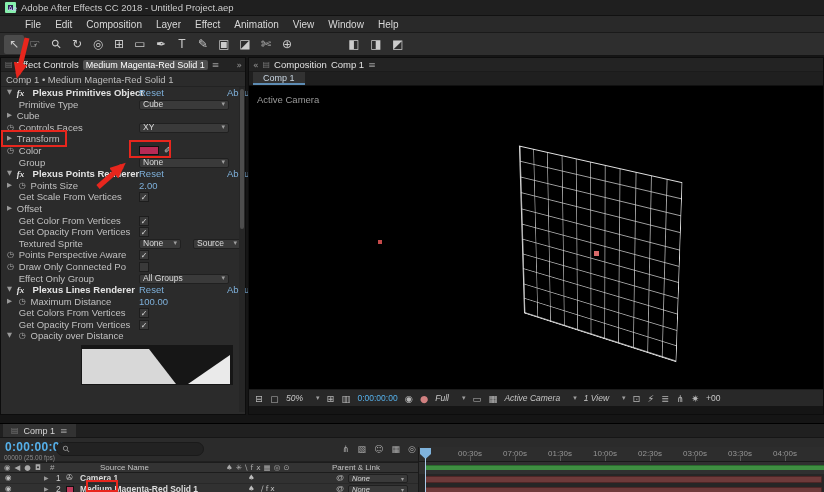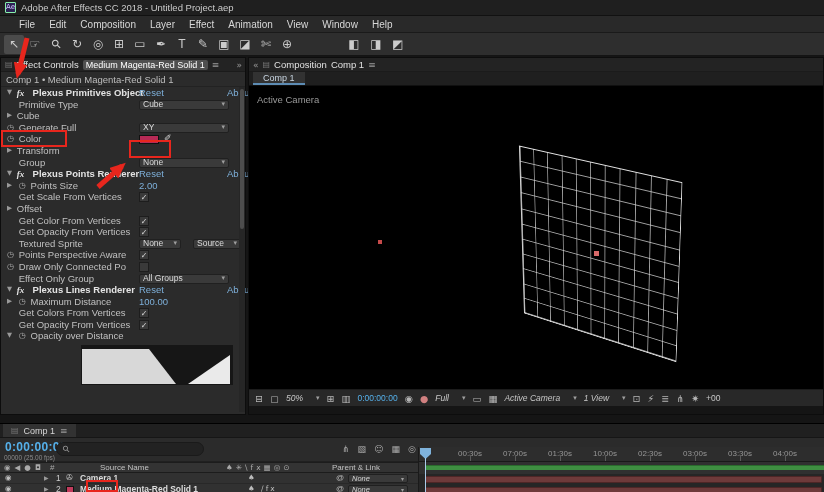--- a/index.html
+++ b/index.html
@@ -3,23 +3,23 @@
 <meta charset="utf-8">
 <style>
   *{margin:0;padding:0;box-sizing:border-box;}
   html,body{width:824px;height:492px;overflow:hidden;}
   body{position:relative;background:#151515;font-family:"Liberation Sans",sans-serif;color:#c8c8c8;font-size:10px;}
   :root{--blue:#7eb0da;--tc:#55b0ea;--red:#e8261d;--solid:#b72a56;--green:#3e8e41;--bar:#6e3a3a;}
   .ic{font-family:"DejaVu Sans",sans-serif;}
 
   
   .titlebar{position:absolute;top:0;left:0;right:0;height:16px;background:#1f1f1f;display:flex;align-items:center;gap:5px;padding:0 5px;border-bottom:1px solid #111;}
-  .app-icon{width:11px;height:11px;background:#2b2153;border:1px solid #86efac;color:#cfc6ff;font-size:7px;line-height:9px;text-align:center;border-radius:1px;}
+  .app-icon{width:11px;height:11px;background:#2b2153;border:3px solid #86efac;color:#cfc6ff;font-size:7px;line-height:9px;text-align:center;border-radius:1px;}
   .win-title{font-size:9.5px;color:#cccccc;}
-  .menubar{position:absolute;top:16px;left:0;right:0;height:17px;background:#292929;display:flex;align-items:center;padding:0 12px;border-bottom:1px solid #1a1a1a;}
+  .menubar{position:absolute;top:16px;left:0;right:0;height:17px;background:#292929;display:flex;align-items:center;padding:0 18px;border-bottom:1px solid #1a1a1a;}
   .menubar span{padding:0 7px;font-size:10px;color:#d8d8d8;}
   .toolbar{position:absolute;top:33px;left:0;right:0;height:23px;background:#2e2e2e;border-bottom:1px solid #141414;display:flex;align-items:center;gap:1px;padding:0 4px;}
   .tool{min-width:20px;height:19px;display:flex;align-items:center;justify-content:center;font-size:12px;color:#cccccc;}
   .tool.active{background:#4b4b4b;border-radius:2px;}
   .tool .rot{display:inline-block;transform:rotate(-45deg);}
   .axis-group{margin-left:46px;display:flex;gap:2px;}
 
   
   .main{position:absolute;top:56px;left:0;right:0;height:367px;background:#151515;}
   .panel{position:absolute;top:1px;bottom:8px;background:#2b2b2b;border:1px solid #0d0d0d;}
@@ -217,37 +217,37 @@
           </span>
       </div>
 
       <div class="ec-row">
         <span class="c9 ic">▶</span>
         <span class="ec-label">Cube</span>
       </div>
 
       <div class="ec-row">
         <span class="c11 ic">◷</span>
-        <span class="ec-label">Generate Full</span>
+        <span class="ec-label">Controls Faces</span>
         <span class="dd val">
             <i>XY</i>
             <b class="ic">▾</b>
           </span>
       </div>
 
       <div class="ec-row">
+        <span class="c9 ic">▶</span>
+        <span class="ec-label">Transform</span>
+      </div>
+
+      <div class="ec-row">
         <span class="c11 ic">◷</span>
         <span class="ec-label">Color</span>
         <span class="swatch val"></span>
         <span class="val eyedrop ic">✐</span>
-      </div>
-
-      <div class="ec-row">
-        <span class="c9 ic">▶</span>
-        <span class="ec-label">Transform</span>
       </div>
 
 
       <div class="ec-row">
         <span class="c11"></span>
         <span class="ec-label">Group</span>
         <span class="dd val">
             <i>None</i>
             <b class="ic">▾</b>
           </span>

